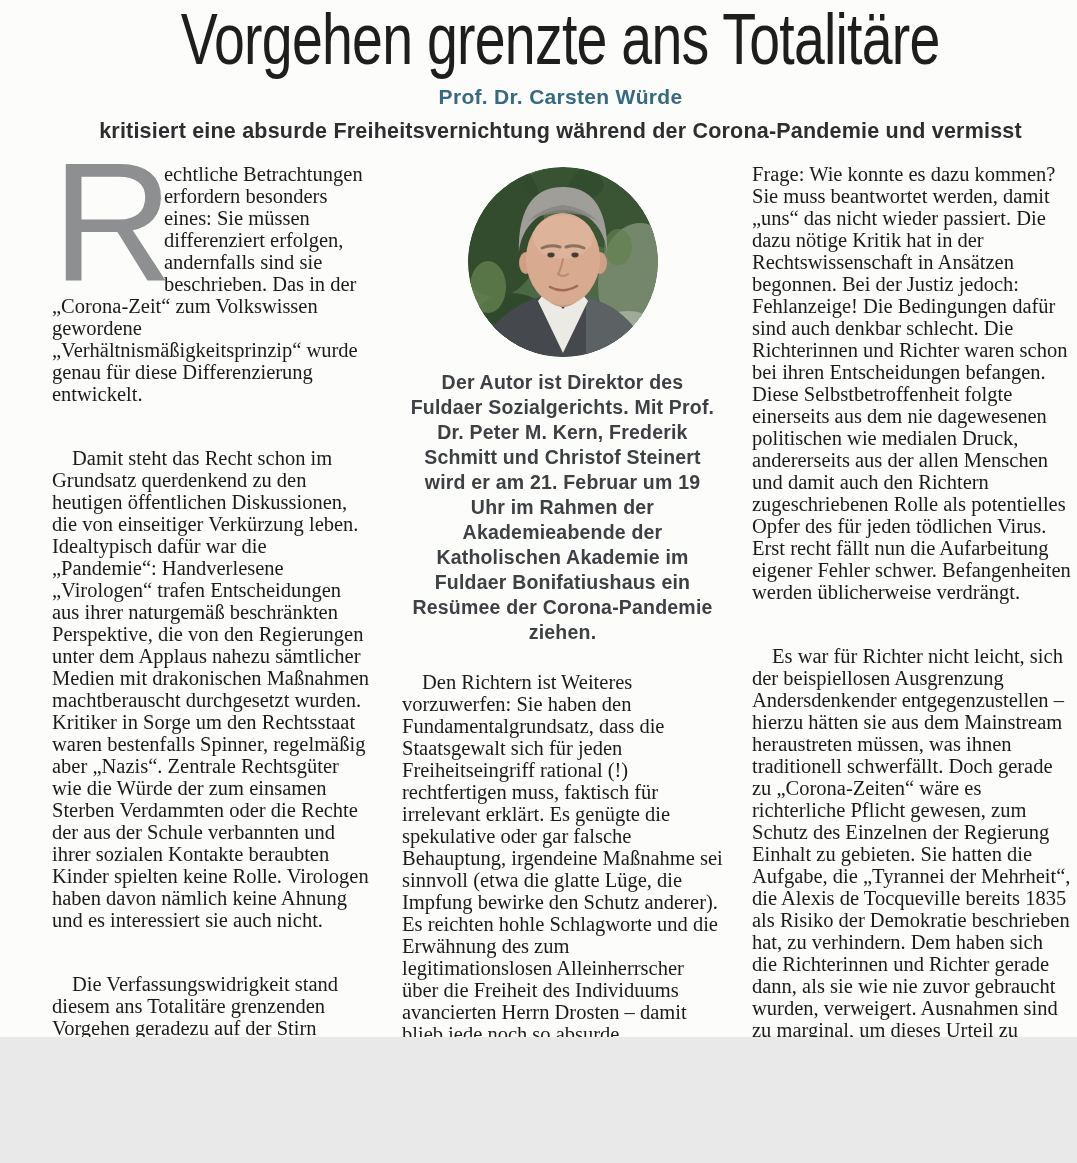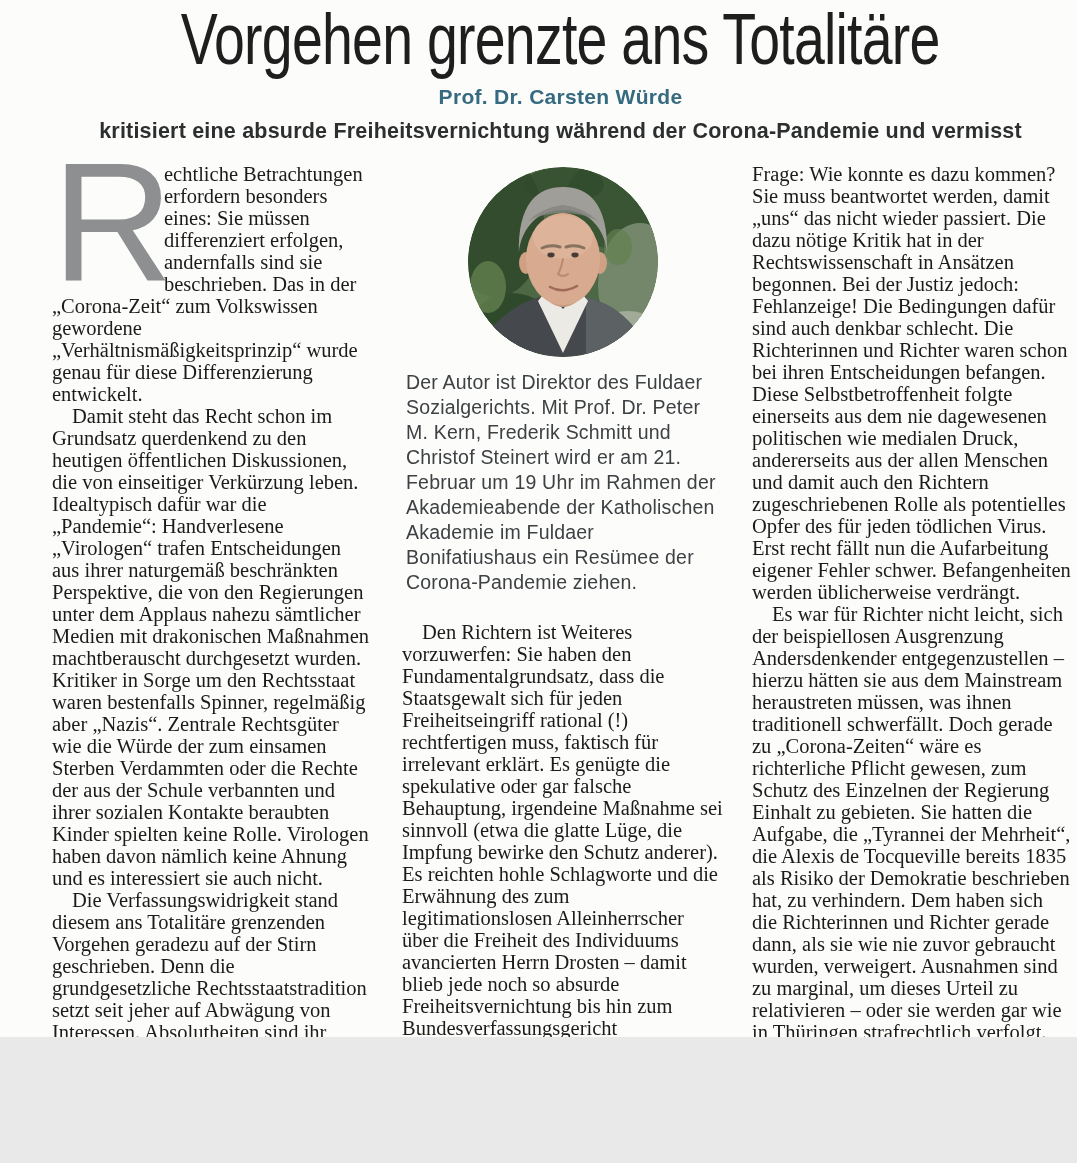--- a/index.html
+++ b/index.html
@@ -56,21 +56,21 @@
   .col{
     width:321px;
     flex:0 0 321px;
     font-size:20.5px;
     line-height:22px;
     text-align:left;
     hyphens:auto;
     -webkit-hyphens:auto;
   }
   .col p{margin:0;}
-  .col p.indent{text-indent:20px;}
+  .col p.indent{text-indent:20px;margin-top:42px;}
   .dropcap{
     float:left;
     font-family:"Liberation Sans", sans-serif;
     font-weight:300;
     font-size:168px;
     line-height:107px;
     width:104px;
     color:#8d8f90;
     margin:6px 8px 4px 0;
     letter-spacing:-4px;
@@ -81,24 +81,24 @@
     margin:4px auto 0 auto;
     border-radius:50%;
     overflow:hidden;
   }
   .caption{
     margin-top:13px;
     font-family:"Liberation Sans", sans-serif;
     font-size:19.5px;
     line-height:25px;
     color:#3e4144;
-    text-align:left;
+    text-align:center;
     letter-spacing:0.2px;
     padding:0 4px;
-    hyphens:auto;-webkit-hyphens:auto;
+    hyphens:auto;font-weight:bold;-webkit-hyphens:auto;
   }
   .after-caption{margin-top:26px !important;}
 </style>
 </head>
 <body>
 
 <div class="page">
 
   <div class="header">
     <div>

